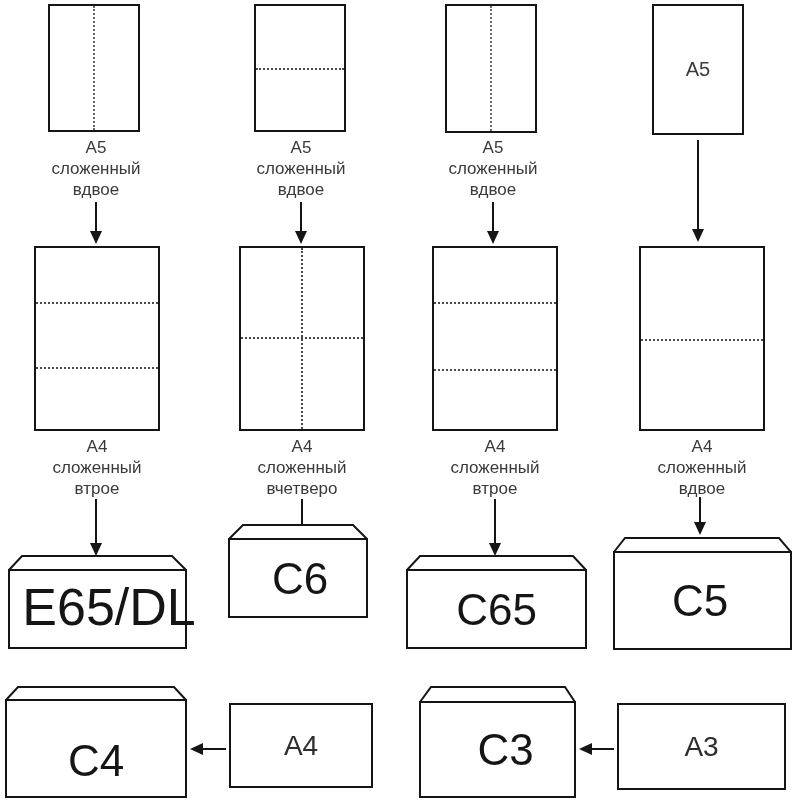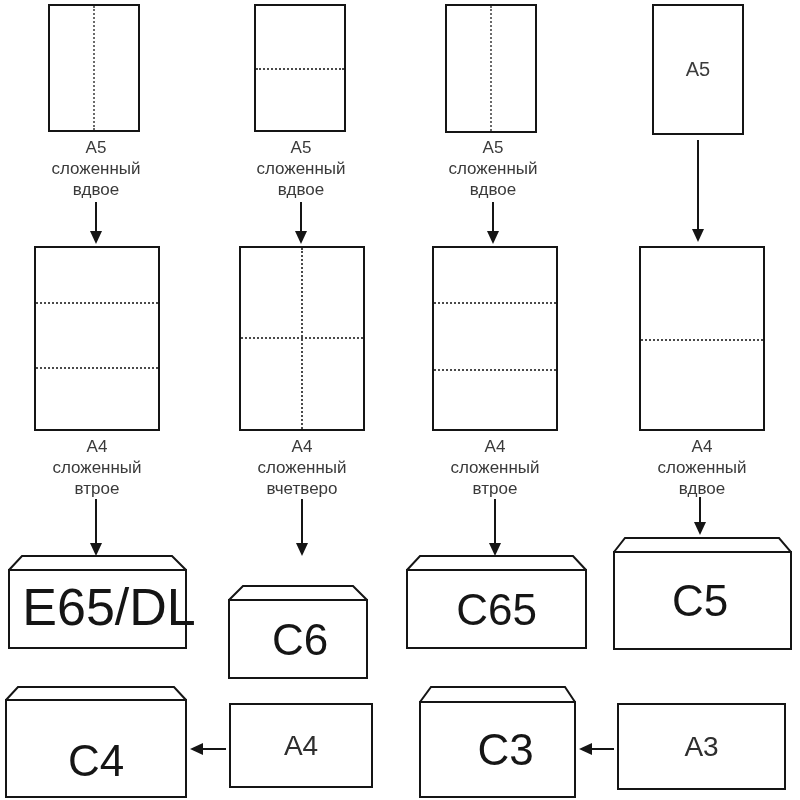--- a/index.html
+++ b/index.html
@@ -149,21 +149,21 @@
   </div>
   <div class="caption" style="left:222px; top:436px; width:160px;">
     <div>A4</div>
     <div>сложенный</div>
     <div>вчетверо</div>
   </div>
   <div class="varrow" style="left:295px; top:499px; height:57px;">
     <i class="shaft"></i>
       <i class="head"></i>
   </div>
-  <div class="env" style="left:228px; top:585px; width:144px; height:94px;">
+  <div class="env" style="left:228px; top:524px; width:144px; height:94px;">
     <svg width="140" height="94">
       <polygon class="outline" points="1,15 15,1 125,1 139,15"></polygon>
       <rect class="outline" x="1" y="15" width="138" height="78"></rect>
     </svg>
     <span class="env-label" style="top:15px; height:79px;">C6</span>
   </div>
 
   <div class="sheet" style="left:445px; top:4px; width:92px; height:129px;">
     <div class="fold-v" style="left:calc(50% - 1px);"></div>
   </div>

